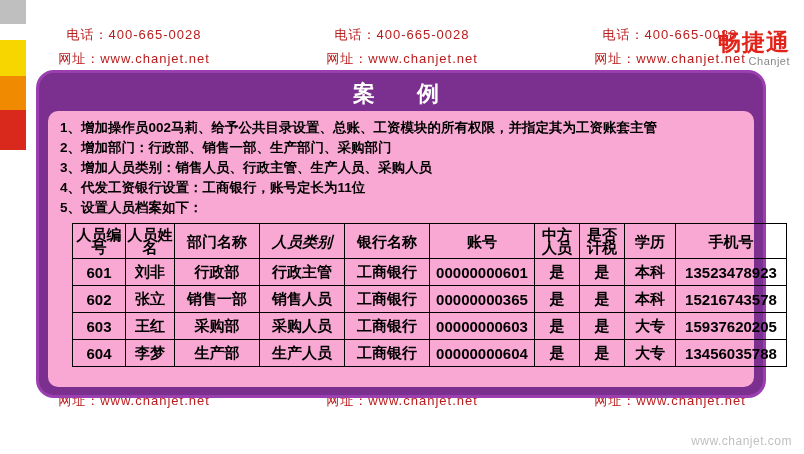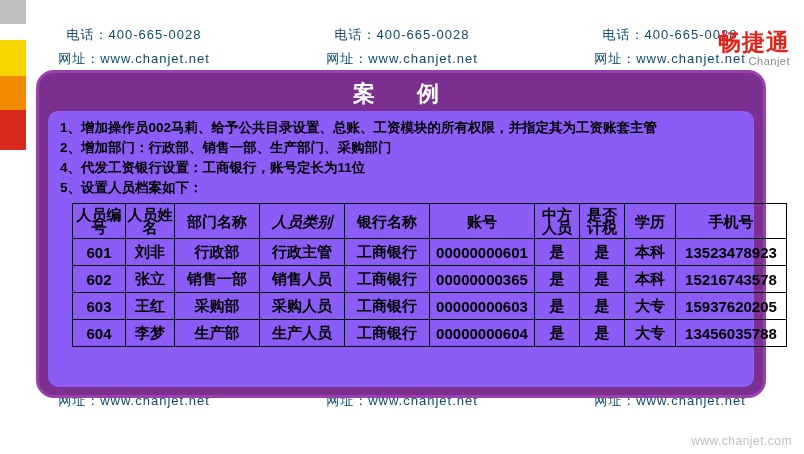--- a/index.html
+++ b/index.html
@@ -44,21 +44,21 @@
   .watermarks {
     position: absolute;
     left: 0; top: 0;
     width: 804px; height: 454px;
     pointer-events: none;
   }
   .wm-row {
     position: absolute;
     width: 804px;
     display: flex;
-    color: #0c4a6e;
+    color: #b91c1c;
     font-size: 13px;
     letter-spacing: 1px;
     white-space: nowrap;
   }
   .wm-cell {
     width: 268px;
     text-align: center;
   }
   .wm-row.r1 { top: 26px; }
   .wm-row.r2 { top: 50px; }
@@ -111,21 +111,21 @@
     font-size: 22px;
     font-weight: bold;
     letter-spacing: 10px;
   }
   .panel-inner {
     position: absolute;
     left: 9px;
     top: 38px;
     width: 706px;
     height: 276px;
-    background: #8b5cf6;
+    background: #f9a8d4;
     border-radius: 10px;
     box-sizing: border-box;
     padding: 7px 10px 12px 12px;
   }
   .bullet-list {
     list-style: none;
     margin: 0;
     padding: 0;
   }
   .bullet-list li {
@@ -241,20 +241,21 @@
     <div class="logo-cn">畅捷通</div>
     <div class="logo-en">Chanjet</div>
   </div>
 
   <div class="panel">
     <div class="panel-title">案　例</div>
     <div class="panel-inner">
       <ul class="bullet-list">
         <li>1、增加操作员002马莉、给予公共目录设置、总账、工资模块的所有权限，并指定其为工资账套主管</li>
         <li>2、增加部门：行政部、销售一部、生产部门、采购部门</li>
+        <li>3、增加人员类别：销售人员、行政主管、生产人员、采购人员</li>
         <li>4、代发工资银行设置：工商银行，账号定长为11位</li>
         <li>5、设置人员档案如下：</li>
       </ul>
 
       <table class="data">
         <thead>
           <tr>
             <th class="c0">人员编号</th>
             <th class="c1">人员姓名</th>
             <th class="c2">部门名称</th>

